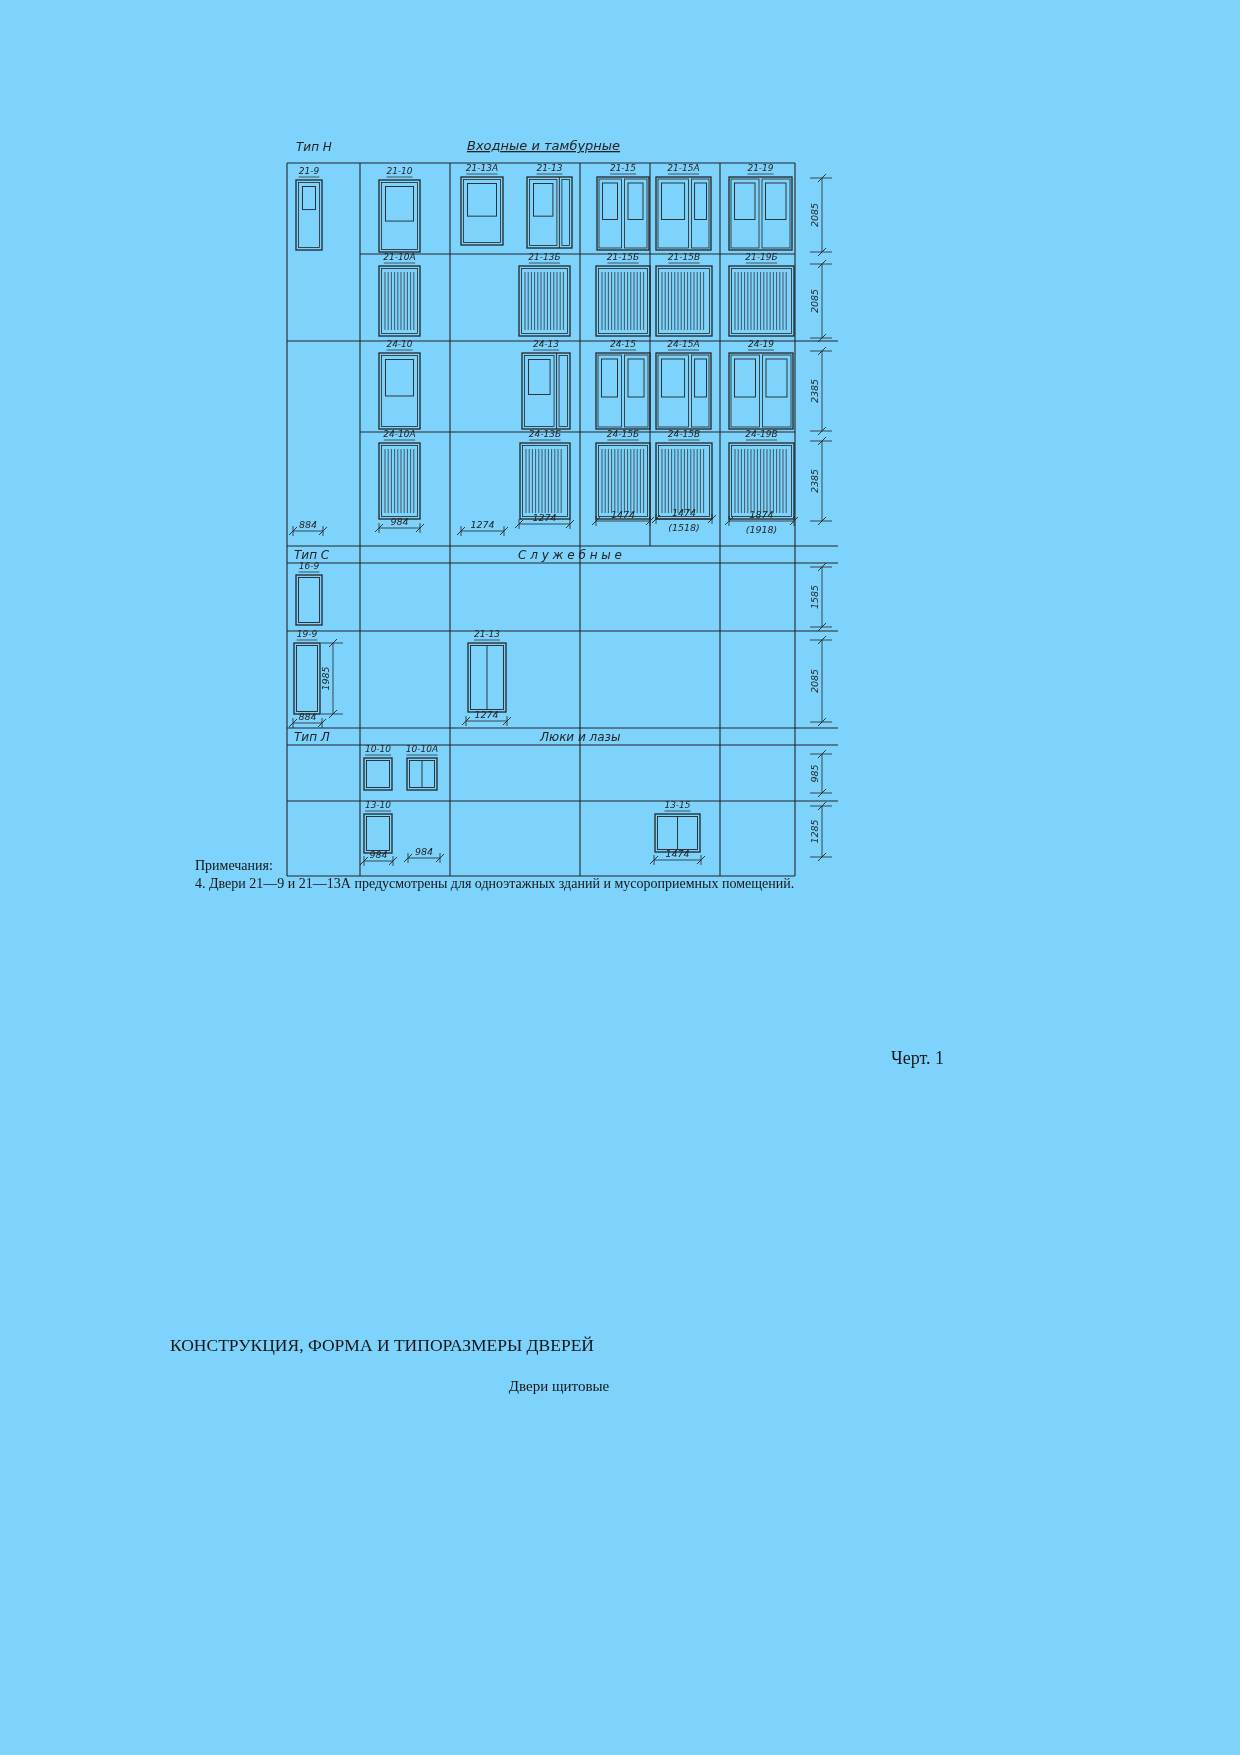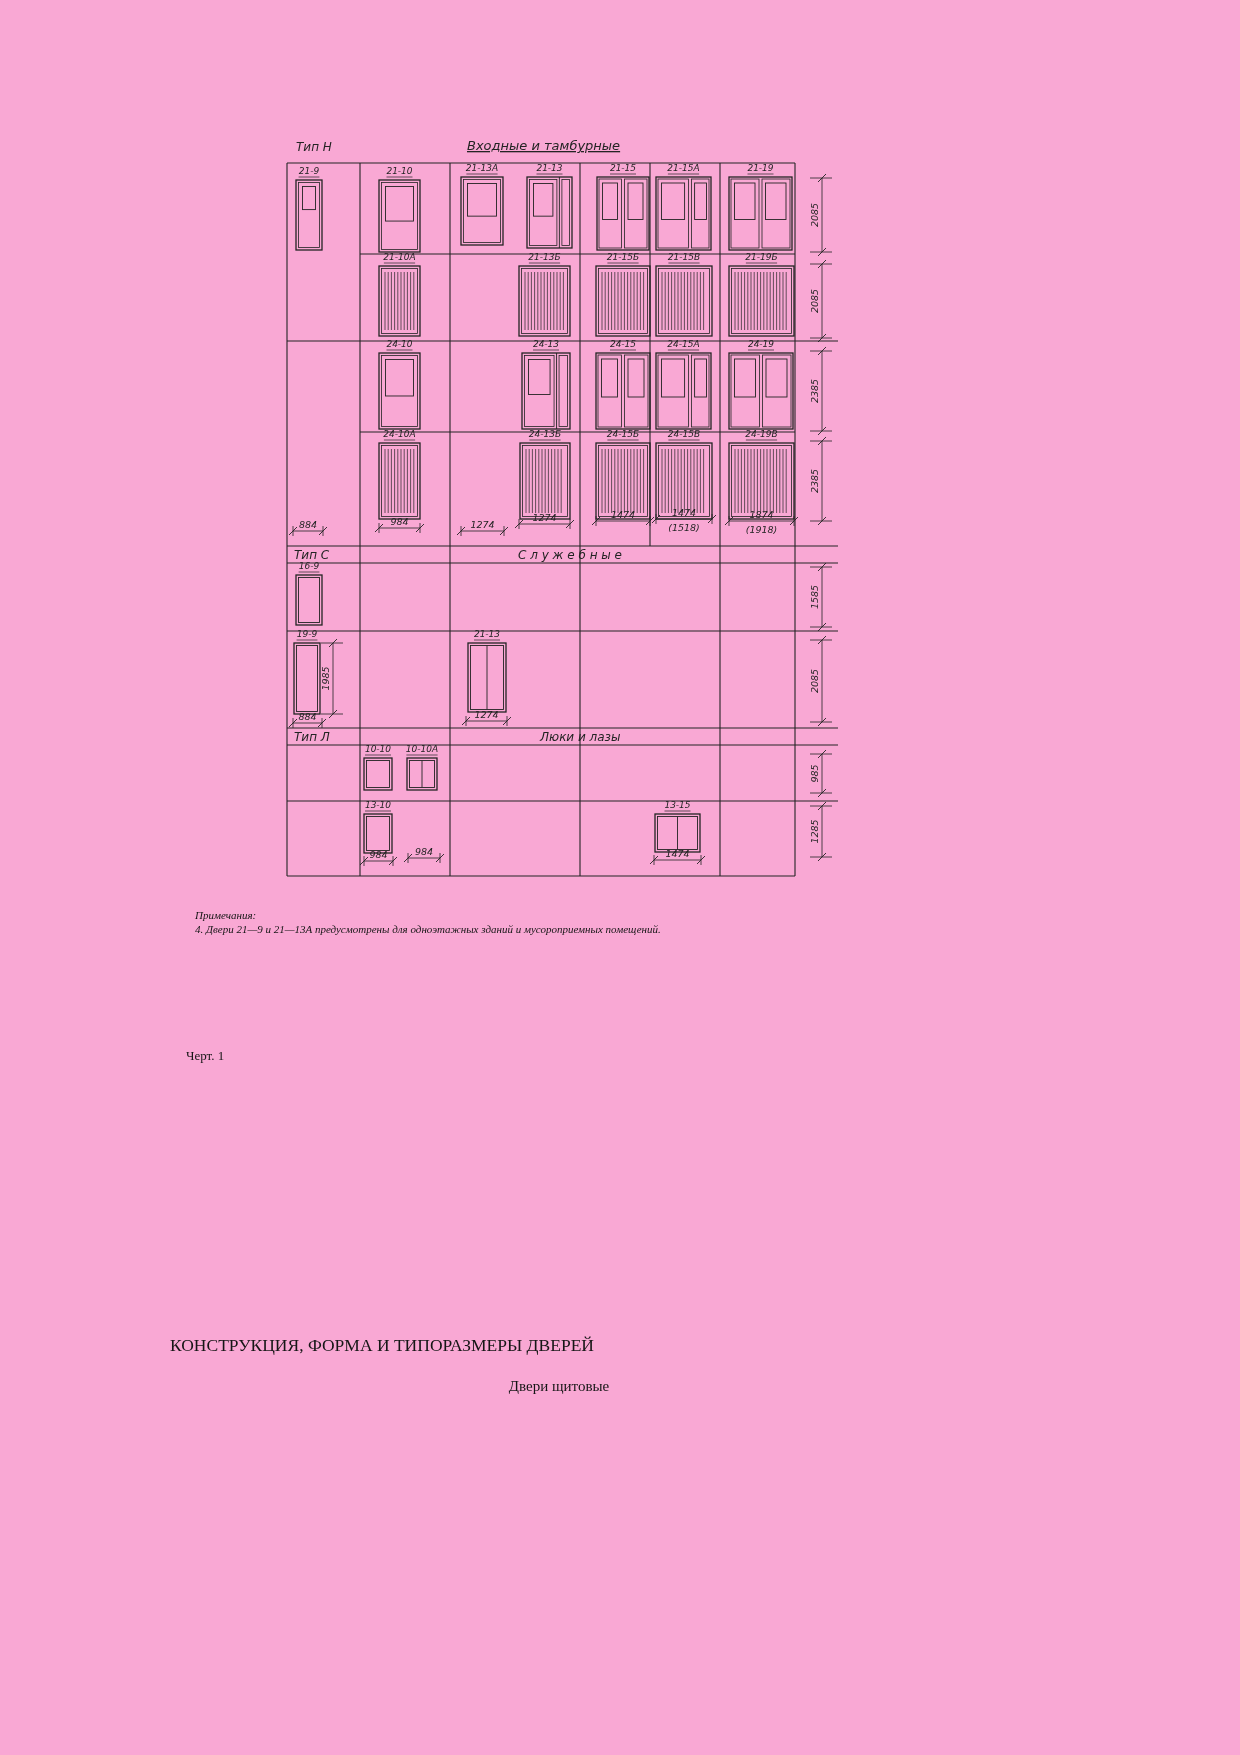--- a/index.html
+++ b/index.html
@@ -1,36 +1,36 @@
 <!DOCTYPE html>
 <html><head>
 <meta charset="utf-8">
 <style>
   html,body{margin:0;padding:0;background:#e8e8e8;}
   .page{
     position:relative;
     width:1240px;height:1755px;
-    background:#f9a8d4;
+    background:#7dd3fc;
     font-family:"Liberation Serif", serif;
     color:#161616;
     overflow:hidden;
   }
   #drawing-svg{
     position:absolute;left:270px;top:130px;
     font-family:"DejaVu Sans", sans-serif;
     font-style:italic;
   }
   .notes{
-    position:absolute;left:170px;top:908px;width:778px;
-    font-size:11px;line-height:1.28;font-style:italic;
+    position:absolute;left:170px;top:857px;width:778px;
+    font-size:14px;line-height:1.28;
   }
   .notes p{margin:0;text-indent:25px;text-align:justify;}
   .fig-caption{
-    position:absolute;left:186px;top:1048px;width:778px;
-    font-size:13px;text-align:left;margin:0;
+    position:absolute;left:166px;top:1048px;width:778px;
+    font-size:18px;text-align:right;margin:0;
   }
   .section-title{
     position:absolute;left:170px;top:1335px;width:778px;
     font-size:17.5px;font-weight:normal;text-align:left;margin:0;
   }
   .subsection-title{
     position:absolute;left:170px;top:1378px;width:778px;
     font-size:15px;text-align:center;margin:0;
   }
 </style>

